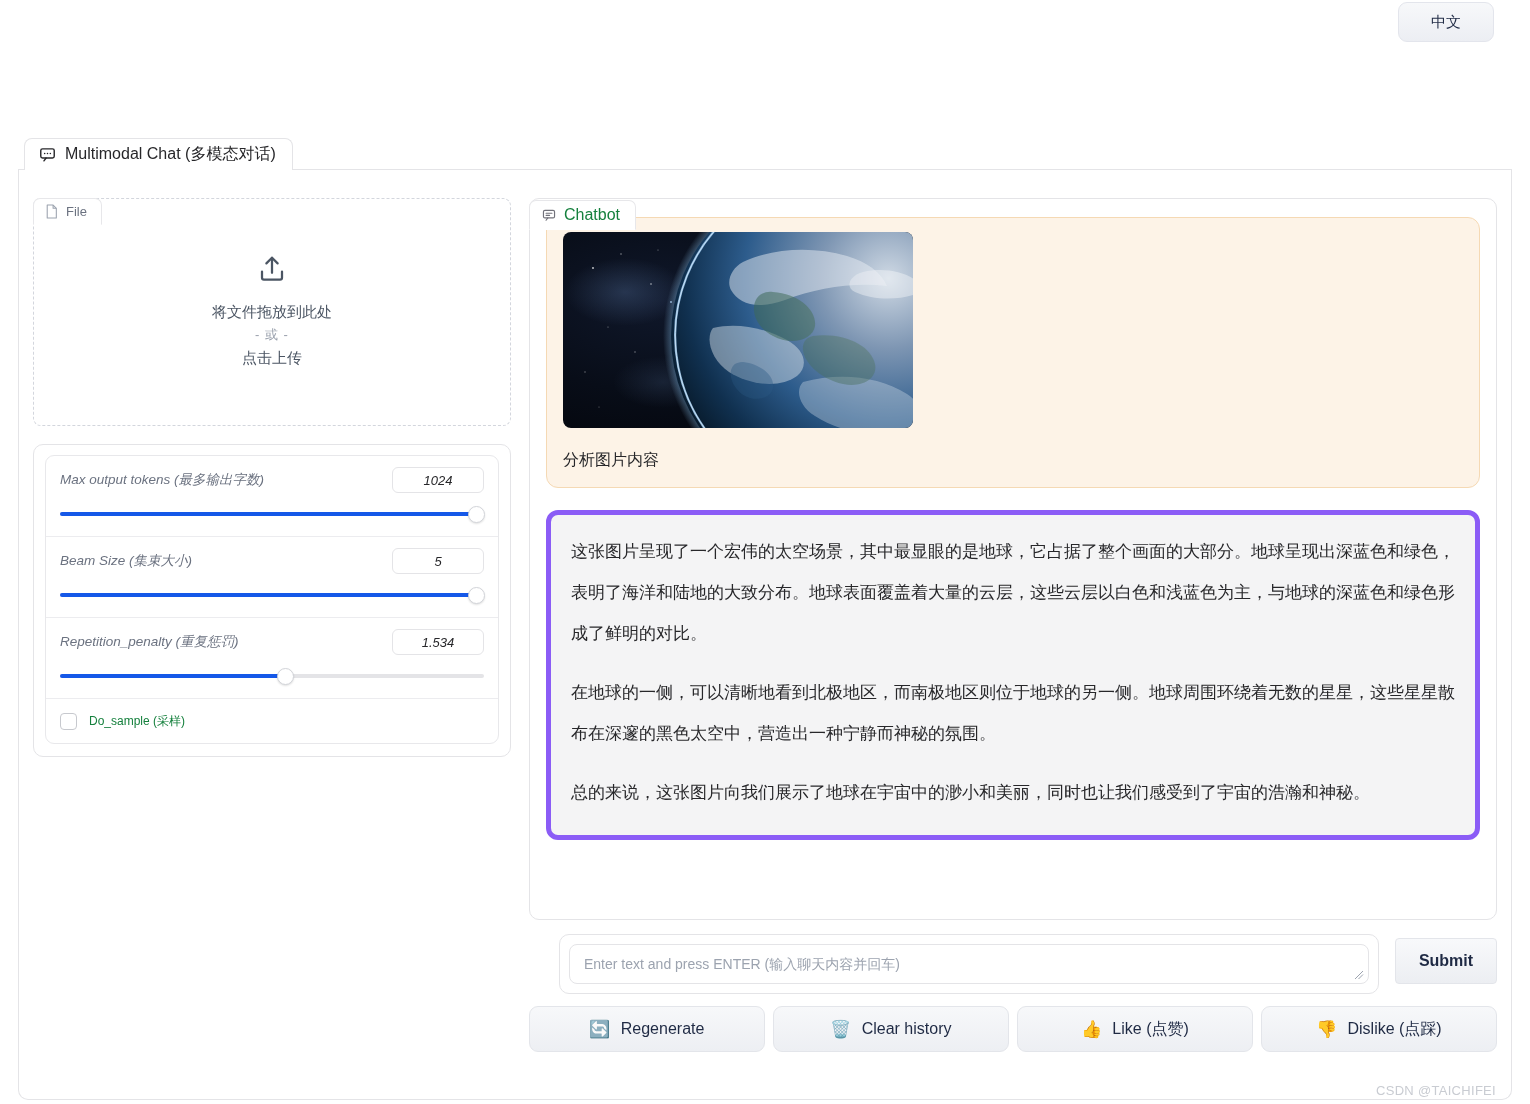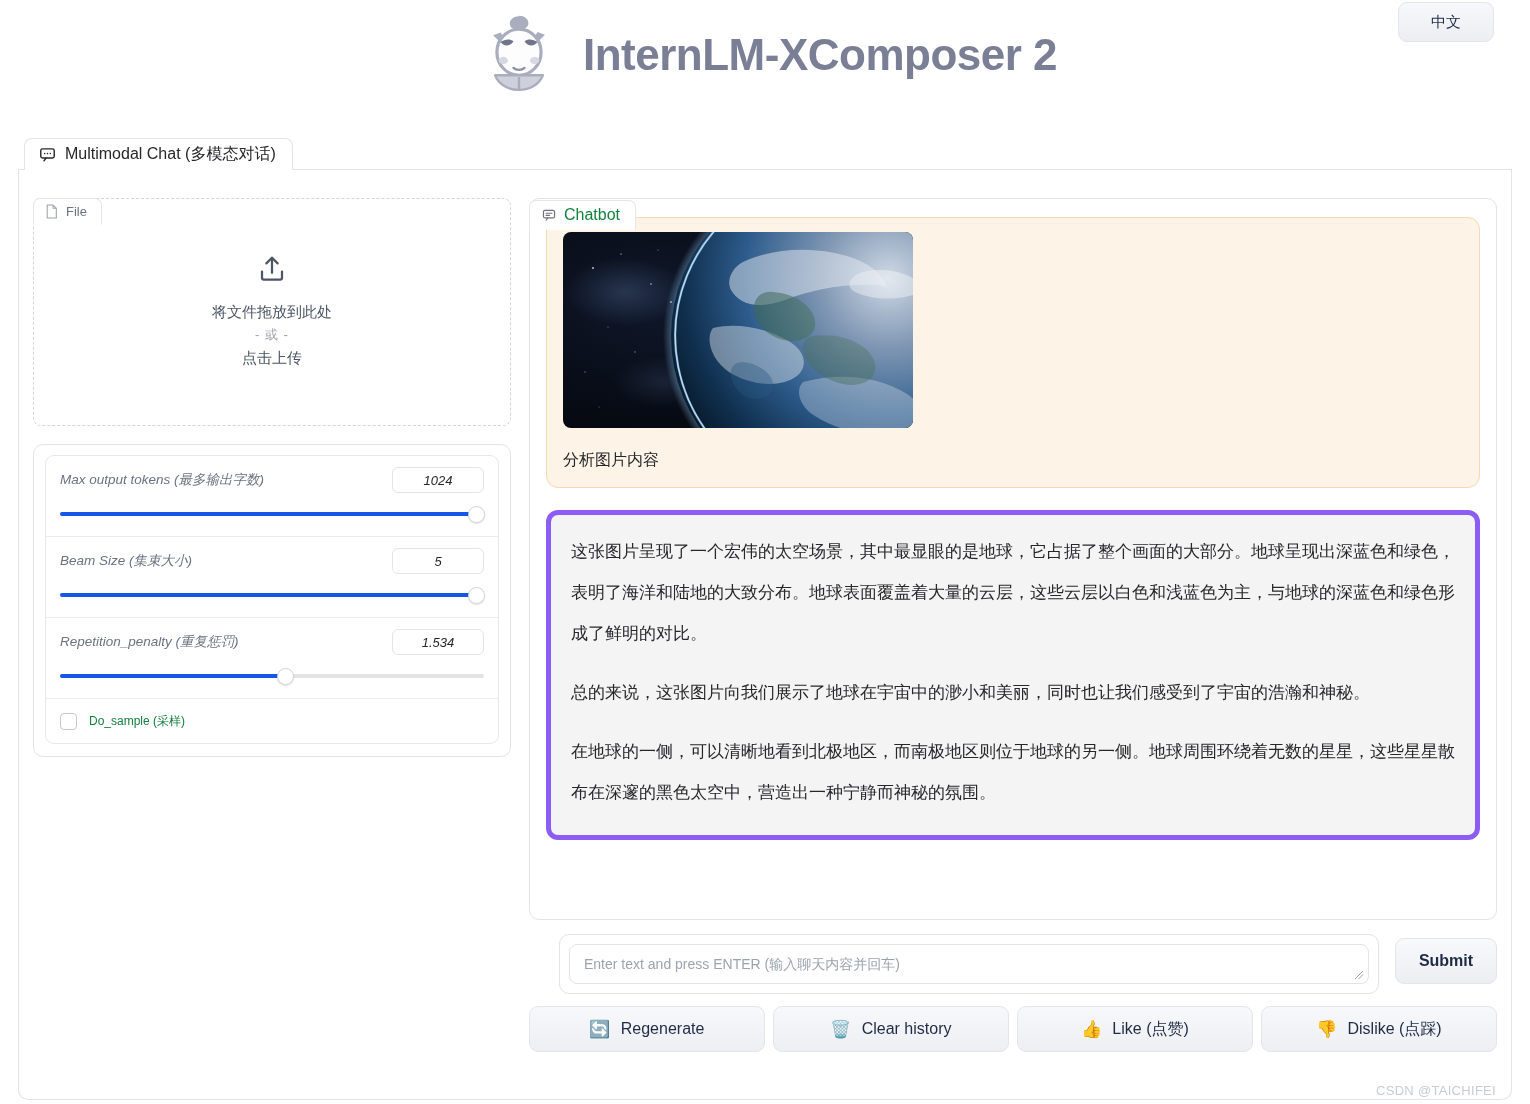--- a/index.html
+++ b/index.html
@@ -268,21 +268,21 @@
     cursor: text;
   }
   .resize-grip {
     position: absolute; right: 4px; bottom: 3px;
     width: 10px; height: 10px;
     color: #9ca3af;
   }
   .submit-btn {
     width: 102px; height: 46px;
     border: 1px solid #e3e5ea;
-    border-radius: 9px;
+    border-radius: 4px;
     background: linear-gradient(#f8f9fb, #eceef2);
     color: #1f2a44;
     font-size: 16px; font-weight: bold;
     display: flex; align-items: center; justify-content: center;
     cursor: pointer;
     margin-top: 4px;
   }
 
   
   .actions {
@@ -310,36 +310,20 @@
     color: #c9ccd2;
     letter-spacing: .3px;
   }
 </style>
 </head>
 <body>
 
 <div class="page">
 
   <div class="header">
-    <div class="brand">
-      <svg class="logo-mark" viewBox="0 0 100 100">
-        <g fill="#a9adbe">
-          <path d="M50 8c-6 0-10 3.5-10 8 0 2.6 1.6 4.6 4 5.6-5 1-9 4-11.5 8l-2.5-4-8 3 6 6c-1.2 3-1.8 6.4-1.8 10 0 14 8 25 23.8 25S74 58 74 44c0-3.6-.6-7-1.8-10l6-6-8-3-2.5 4c-2.5-4-6.5-7-11.5-8 2.4-1 4-3 4-5.6 0-4.5-4-8-10-8z"></path>
-        </g>
-        <ellipse cx="50" cy="47" rx="24" ry="25" fill="#fdfdfe" stroke="#a9adbe" stroke-width="3.5"></ellipse>
-        <path d="M30 36c4-3 10-4 14-1-3 5-10 7-14 1z" fill="#6f7489"></path>
-        <path d="M70 36c-4-3-10-4-14-1 3 5 10 7 14 1z" fill="#6f7489"></path>
-        <ellipse cx="33" cy="56" rx="5" ry="4" fill="#d7d9e2"></ellipse>
-        <ellipse cx="67" cy="56" rx="5" ry="4" fill="#d7d9e2"></ellipse>
-        <path d="M44 64c3 3 9 3 12 0" stroke="#8d91a5" stroke-width="2.5" fill="none" stroke-linecap="round"></path>
-        <path d="M24 72h52c-4 10-14 16-26 16S28 82 24 72z" fill="#ced1dc" stroke="#a9adbe" stroke-width="2.5" stroke-linejoin="round"></path>
-        <path d="M50 74v14" stroke="#a9adbe" stroke-width="2.5"></path>
-      </svg>
-      <div class="brand-title">InternLM-XComposer 2</div>
-    </div>
     <div class="lang-btn">中文</div>
   </div>
 
   <div class="tab-strip">
     <div class="tab-underline"></div>
     <div class="tab">
       <svg width="17" height="17" viewBox="0 0 24 24" fill="none" stroke="#27272a" stroke-width="2">
         <rect x="2.5" y="4" width="19" height="13" rx="2.5"></rect>
         <path d="M7 21l3-4" stroke-linecap="round"></path>
         <circle cx="8" cy="10.5" r="1.1" fill="#27272a" stroke="none"></circle>
@@ -502,22 +486,22 @@
               </g>
 
               <path d="M268 -56a160 160 0 00-110 272" fill="none" stroke="#a9d8ff" stroke-width="2.2" opacity=".75"></path>
               <path d="M268 -56a160 160 0 00-110 272" fill="none" stroke="#d8edff" stroke-width="0.9" opacity=".9"></path>
             </svg>
             <div class="msg-caption">分析图片内容</div>
           </div>
 
           <div class="msg-bot">
             <p>这张图片呈现了一个宏伟的太空场景，其中最显眼的是地球，它占据了整个画面的大部分。地球呈现出深蓝色和绿色，表明了海洋和陆地的大致分布。地球表面覆盖着大量的云层，这些云层以白色和浅蓝色为主，与地球的深蓝色和绿色形成了鲜明的对比。</p>
+            <p>在地球的一侧，可以清晰地看到北极地区，而南极地区则位于地球的另一侧。地球周围环绕着无数的星星，这些星星散布在深邃的黑色太空中，营造出一种宁静而神秘的氛围。</p>
             <p>总的来说，这张图片向我们展示了地球在宇宙中的渺小和美丽，同时也让我们感受到了宇宙的浩瀚和神秘。</p>
-            <p>在地球的一侧，可以清晰地看到北极地区，而南极地区则位于地球的另一侧。地球周围环绕着无数的星星，这些星星散布在深邃的黑色太空中，营造出一种宁静而神秘的氛围。</p>
           </div>
 
         </div>
       </div>
 
       <div class="input-row">
         <div class="textbox-outer">
           <div class="textbox" placeholder="Enter text and press ENTER (输入聊天内容并回车)">Enter text and press ENTER (输入聊天内容并回车)
             <svg class="resize-grip" viewBox="0 0 10 10" stroke="#9ca3af" stroke-width="1">
               <path d="M1 9L9 1M4.5 9L9 4.5"></path>

